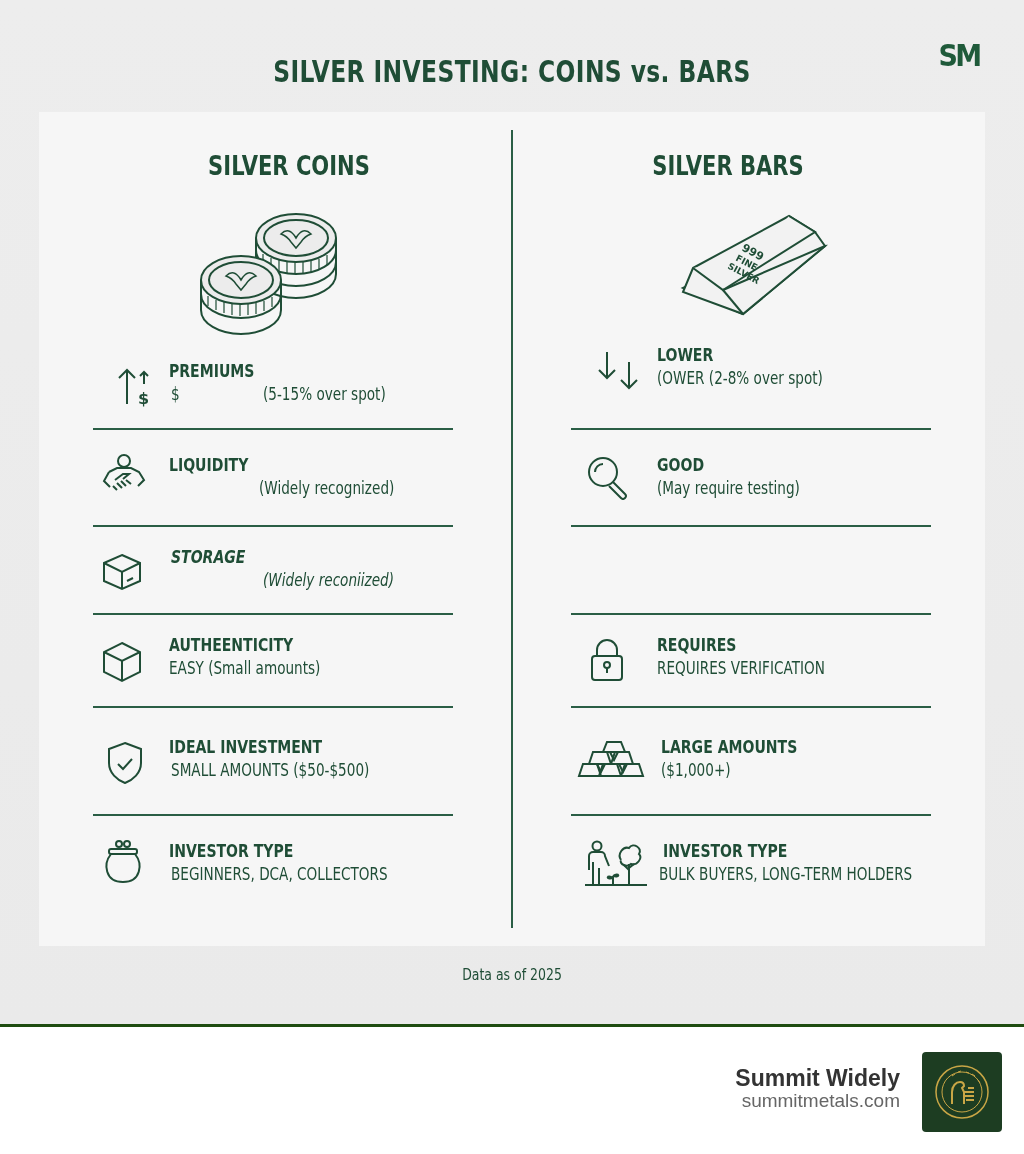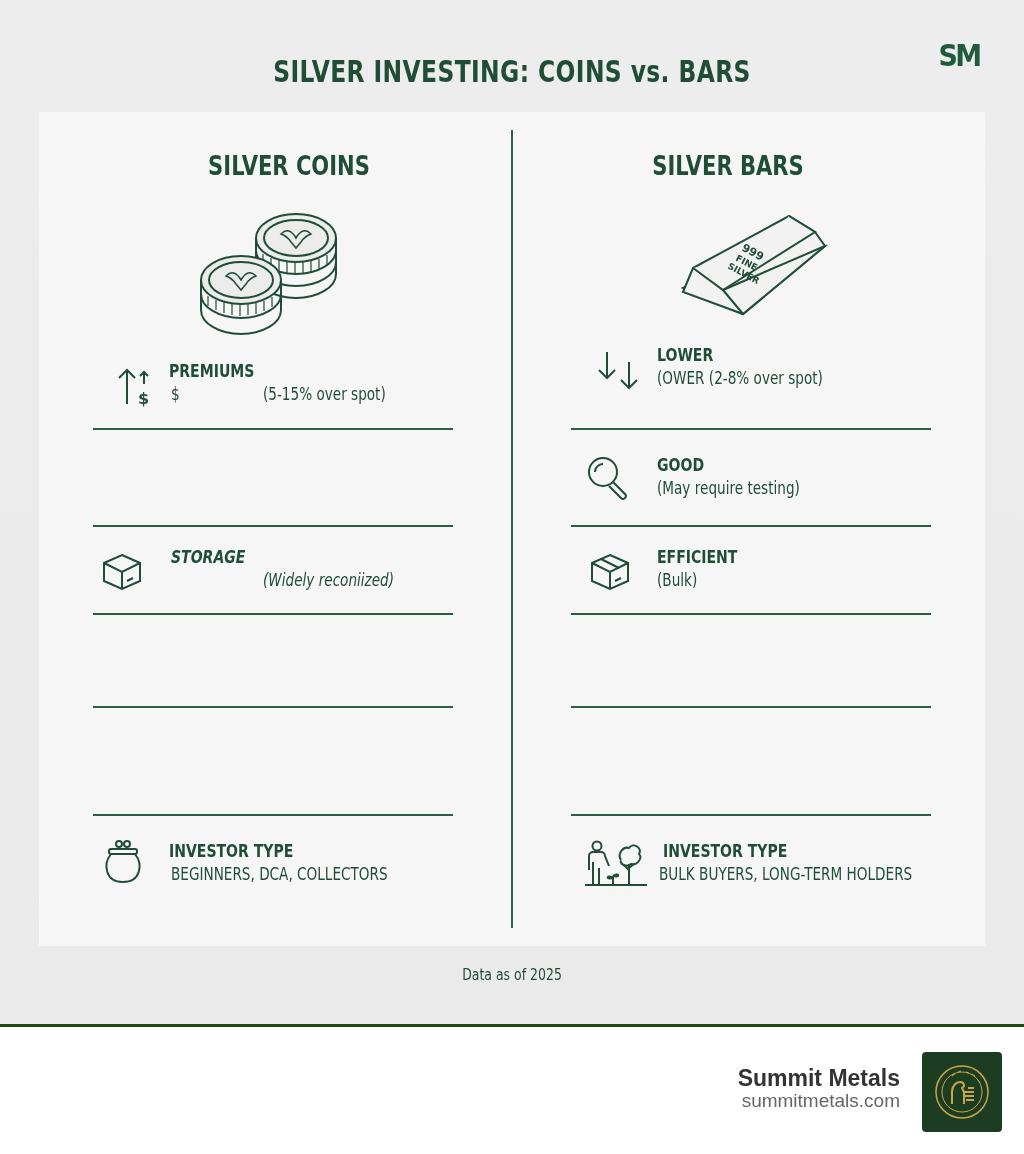--- a/index.html
+++ b/index.html
@@ -150,36 +150,64 @@
       <path d="M27 10 l4 -4 l4 4"></path>
         <line x1="31" y1="6" x2="31" y2="18"></line>
       <text x="25" y="38" fill="#1f4d36" stroke="none" font-family="DejaVu Sans, sans-serif" font-size="16" font-weight="bold">$</text>
     </svg>
     <div class="label" style="left:76px; top:2px;">PREMIUMS</div>
     <div class="value" style="left:78px; top:26px;">$</div>
     <div class="value" style="left:170px; top:26px;">(5-15% over spot)</div>
   </div>
   <div class="hline" style="left:54px; top:316px;"></div>
 
+  <div class="row" style="left:54px; top:338px; height:80px;">
+    <svg class="icon" style="left:8px; top:2px;" width="46" height="46" viewBox="0 0 46 46" fill="none" stroke="#1f4d36" stroke-width="2">
+      <circle cx="23" cy="9" r="6"></circle>
+      <path d="M8 20 l8 -4 h14 l8 4 l5 8 l-6 6"></path>
+      <path d="M8 20 l-5 9 l6 6"></path>
+      <path d="M14 28 l8 -6 h6 l-6 5"></path>
+      <path d="M12 34 l4 4 M16 31 l5 5 M20 29 l5 5 M25 28 l5 4"></path>
+    </svg>
+    <div class="label" style="left:76px; top:4px;">LIQUIDITY</div>
+    <div class="value" style="left:166px; top:28px;">(Widely recognized)</div>
+  </div>
   <div class="hline" style="left:54px; top:413px;"></div>
 
   <div class="row" style="left:54px; top:432px; height:80px;font-style:italic;">
     <svg class="icon" style="left:8px; top:8px;" width="42" height="40" viewBox="0 0 42 40" fill="none" stroke="#1f4d36" stroke-width="2">
       <path d="M21 3 l18 8 v18 l-18 8 l-18 -8 v-18z"></path>
       <path d="M3 11 l18 9 l18 -9"></path>
         <line x1="21" y1="20" x2="21" y2="37"></line>
       <line x1="26" y1="29" x2="32" y2="26"></line>
     </svg>
     <div class="label" style="left:78px; top:2px;">STORAGE</div>
     <div class="value" style="left:170px; top:26px;">(Widely reconiized)</div>
   </div>
   <div class="hline" style="left:54px; top:501px;"></div>
 
+  <div class="row" style="left:54px; top:520px; height:80px;">
+    <svg class="icon" style="left:8px; top:8px;" width="42" height="44" viewBox="0 0 42 44" fill="none" stroke="#1f4d36" stroke-width="2">
+      <path d="M21 3 l18 9 v20 l-18 9 l-18 -9 v-20z"></path>
+      <path d="M3 12 l18 9 l18 -9"></path>
+        <line x1="21" y1="21" x2="21" y2="41"></line>
+    </svg>
+    <div class="label" style="left:76px; top:2px;">AUTHEENTICITY</div>
+    <div class="value" style="left:76px; top:26px;">EASY (Small amounts)</div>
+  </div>
   <div class="hline" style="left:54px; top:594px;"></div>
 
+  <div class="row" style="left:54px; top:622px; height:80px;">
+    <svg class="icon" style="left:12px; top:6px;" width="40" height="46" viewBox="0 0 40 46" fill="none" stroke="#1f4d36" stroke-width="2">
+      <path d="M20 3 l16 6 v14 c0 10 -8 17 -16 20 c-8 -3 -16 -10 -16 -20 v-14z"></path>
+      <path d="M13 24 l5 5 l9 -10"></path>
+    </svg>
+    <div class="label" style="left:76px; top:2px;">IDEAL INVESTMENT</div>
+    <div class="value" style="left:78px; top:26px;">SMALL AMOUNTS ($50-$500)</div>
+  </div>
   <div class="hline" style="left:54px; top:702px;"></div>
 
   <div class="row" style="left:54px; top:726px; height:80px;">
     <svg class="icon" style="left:10px; top:0px;" width="40" height="50" viewBox="0 0 40 50" fill="none" stroke="#1f4d36" stroke-width="2">
       <circle cx="16" cy="6" r="3"></circle>
         <circle cx="24" cy="6" r="3"></circle>
       <rect x="6" y="11" width="28" height="5" rx="2"></rect>
       <path d="M8 16 c-8 10 -6 28 12 28 c18 0 20 -18 12 -28"></path>
     </svg>
     <div class="label" style="left:76px; top:2px;">INVESTOR TYPE</div>
@@ -219,35 +247,47 @@
     <svg class="icon" style="left:14px; top:4px;" width="46" height="46" viewBox="0 0 46 46" fill="none" stroke="#1f4d36" stroke-width="2">
       <circle cx="18" cy="18" r="14"></circle>
       <path d="M10 18 a8 8 0 0 1 8 -8"></path>
       <path d="M28 28 l12 12 a2.5 2.5 0 0 1 -4 4 l-12 -12"></path>
     </svg>
     <div class="label" style="left:86px; top:4px;">GOOD</div>
     <div class="value" style="left:86px; top:28px;">(May require testing)</div>
   </div>
   <div class="hline" style="left:58px; top:413px;"></div>
 
-  <div class="row" style="left:58px; top:432px; height:80px;">
-    <svg class="icon" style="left:18px; top:8px;" width="42" height="40" viewBox="0 0 42 40" fill="none" stroke="#1f4d36" stroke-width="2">
-      <path d="M21 3 l18 8 v18 l-18 8 l-18 -8 v-18z"></path>
-      <path d="M3 11 l18 9 l18 -9"></path>
-        <line x1="21" y1="20" x2="21" y2="37"></line>
-      <path d="M12 7 l18 9"></path>
-      <line x1="26" y1="29" x2="32" y2="26"></line>
-    </svg>
-    <div class="label" style="left:86px; top:2px;">EFFICIENT</div>
-    <div class="value" style="left:86px; top:26px;">(Bulk)</div>
-  </div>
   <div class="hline" style="left:58px; top:501px;"></div>
 
+  <div class="row" style="left:58px; top:520px; height:80px;">
+    <svg class="icon" style="left:16px; top:4px;" width="40" height="48" viewBox="0 0 40 48" fill="none" stroke="#1f4d36" stroke-width="2">
+      <path d="M10 20 v-6 a10 10 0 0 1 20 0 v6"></path>
+      <rect x="5" y="20" width="30" height="24" rx="3"></rect>
+      <circle cx="20" cy="29" r="3"></circle>
+        <line x1="20" y1="32" x2="20" y2="37"></line>
+    </svg>
+    <div class="label" style="left:86px; top:2px;">REQUIRES</div>
+    <div class="value" style="left:86px; top:26px;">REQUIRES VERIFICATION</div>
+  </div>
   <div class="hline" style="left:58px; top:594px;"></div>
 
+  <div class="row" style="left:58px; top:622px; height:80px;">
+    <svg class="icon" style="left:6px; top:4px;" width="72" height="40" viewBox="0 0 72 40" fill="none" stroke="#1f4d36" stroke-width="2">
+      <path d="M30 4 h14 l4 10 h-22 z"></path>
+      <path d="M16 14 h14 l4 12 h-22 z"></path>
+        <path d="M38 14 h14 l4 12 h-22 z"></path>
+      <path d="M4 26 h14 l4 12 h-22 z" transform="translate(2 0)"></path>
+      <path d="M26 26 h14 l4 12 h-22 z"></path>
+        <path d="M48 26 h14 l4 12 h-22 z"></path>
+      <path d="M20 26 l4 8 l4 -8 M42 26 l4 8 l4 -8 M33 14 l4 8 l4 -8"></path>
+    </svg>
+    <div class="label" style="left:90px; top:2px;">LARGE AMOUNTS</div>
+    <div class="value" style="left:90px; top:26px;">($1,000+)</div>
+  </div>
   <div class="hline" style="left:58px; top:702px;"></div>
 
   <div class="row" style="left:58px; top:726px; height:80px;">
     <svg class="icon" style="left:12px; top:2px;" width="66" height="48" viewBox="0 0 66 48" fill="none" stroke="#1f4d36" stroke-width="2">
       <circle cx="14" cy="6" r="4.5"></circle>
       <path d="M6 30 v-14 a4 4 0 0 1 4 -4 h8 a4 4 0 0 1 4 4 l4 10"></path>
       <line x1="10" y1="22" x2="10" y2="44"></line>
         <line x1="16" y1="28" x2="16" y2="44"></line>
       <path d="M30 44 v-8 M30 38 c-6 -4 -8 2 0 0 M30 36 c6 -4 8 2 0 0"></path>
       <path d="M46 44 v-20 M46 30 l-5 -5 M46 28 l5 -4"></path>
@@ -257,21 +297,21 @@
     <div class="label" style="left:92px; top:2px;">INVESTOR TYPE</div>
     <div class="value" style="left:88px; top:26px;">BULK BUYERS, LONG-TERM HOLDERS</div>
   </div>
 </div>
 
 <div class="footer-note">Data as of 2025</div>
 
 <div class="bottom-bar"></div>
 <div class="bottom-area"></div>
 
-<div class="brand-name">Summit Metals</div>
+<div class="brand-name">Summit Widely</div>
 <div class="brand-url">summitmetals.com</div>
 
 <div class="brand-badge">
   <svg width="80" height="80" viewBox="0 0 80 80" fill="none">
     <circle cx="40" cy="40" r="26" stroke="#c9a646" stroke-width="1.5"></circle>
     <circle cx="40" cy="40" r="20" stroke="#c9a646" stroke-width="1"></circle>
     <path d="M30 52 v-12 c0 -6 4 -10 8 -10 c3 0 4 2 4 4 l-2 2 l2 4 v12" stroke="#c9a646" stroke-width="2"></path>
     <path d="M42 40 h10 M42 44 h10 M44 48 h8 M46 36 h6" stroke="#c9a646" stroke-width="2"></path>
     <path d="M30 24 l3 -2 M36 20 l3 -1 M44 20 l3 1 M50 22 l3 2 M56 28 l2 3" stroke="#c9a646" stroke-width="1"></path>
   </svg>

